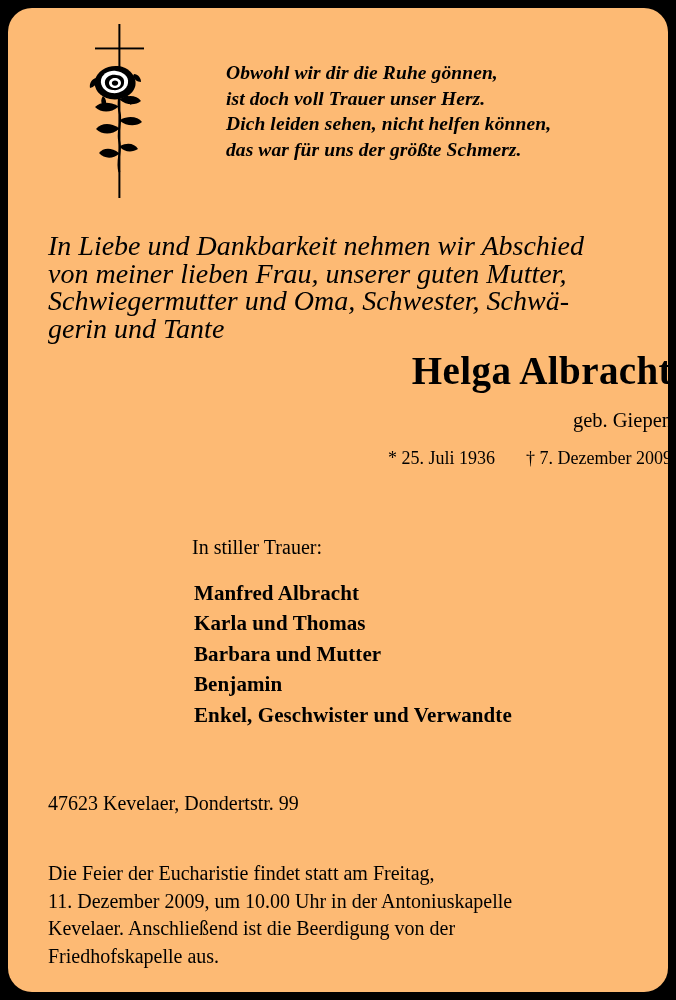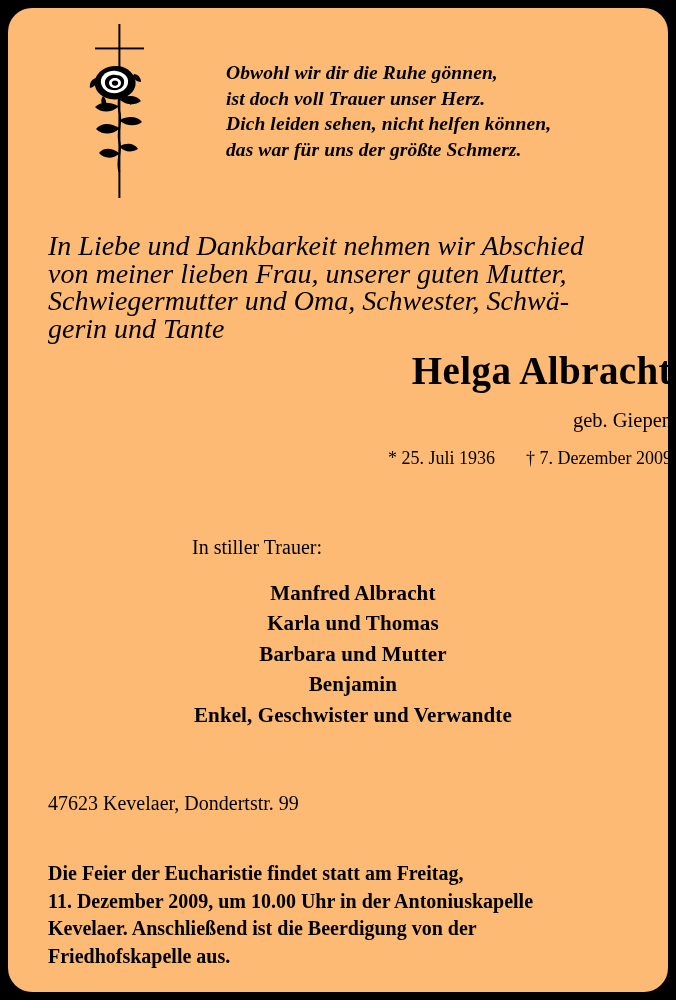--- a/index.html
+++ b/index.html
@@ -124,21 +124,20 @@
   .mourners-list {
     margin-top: 17px;
   }
   .mourner {
     font-size: 21px;
     font-weight: bold;
     line-height: 30.4px;
     letter-spacing: 0.1px;
     color: #000;
     padding-left: 2px;
-    text-align: center;
   }
 
   
   .address {
     position: absolute;
     left: 40px;
     top: 782px;
     font-size: 20px;
     line-height: 27px;
     color: #000;
@@ -146,21 +145,20 @@
 
   .service {
     position: absolute;
     left: 40px;
     top: 852px;
     width: 590px;
     font-size: 20px;
     line-height: 27.5px;
     color: #000;
     white-space: pre-line;
-    font-weight: bold;
   }
 </style>
 </head>
 <body>
 
 <div class="notice-frame">
   <div class="notice-inner">
 
     <div class="top-area">
 

